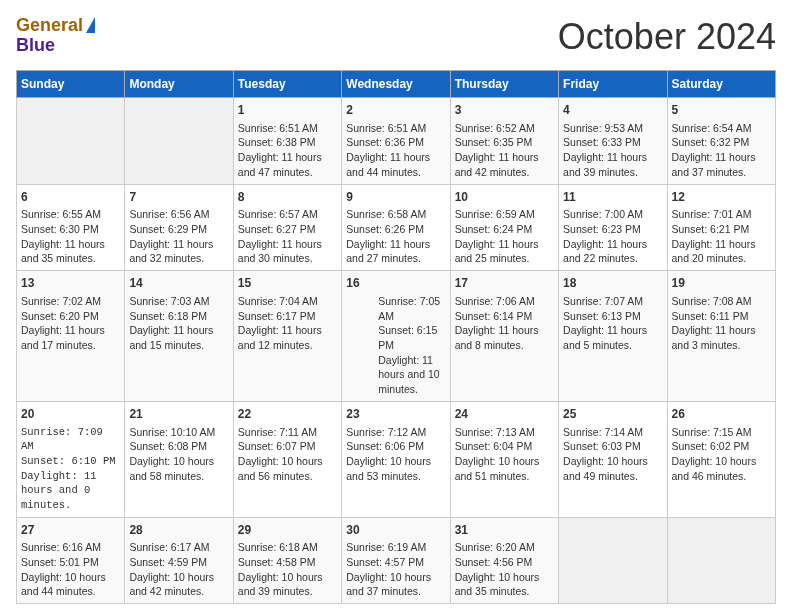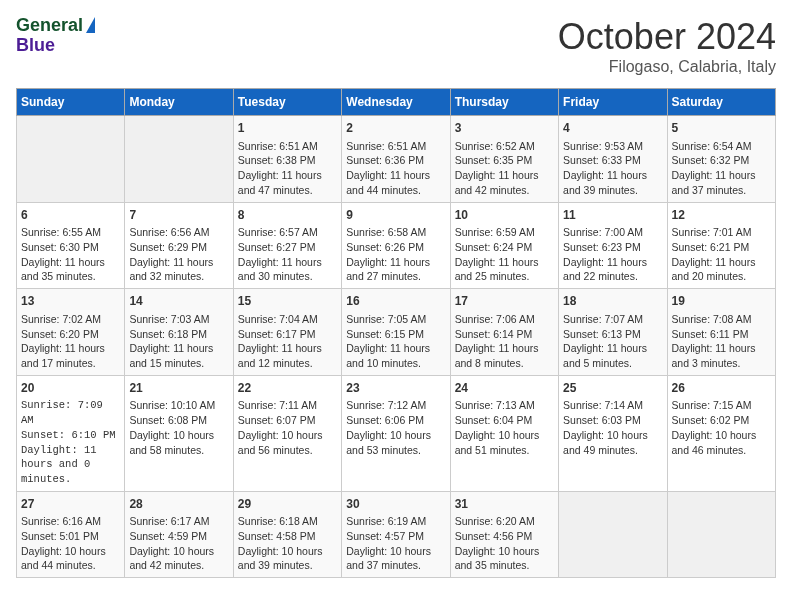--- a/index.html
+++ b/index.html
@@ -17,21 +17,21 @@
       margin-bottom: 12px;
     }
     .logo {
       display: flex;
       flex-direction: column;
       align-items: flex-start;
     }
     .logo-general {
       font-size: 18px;
       font-weight: bold;
-      color: #14532d;
+      color: #a16207;
       line-height: 1.1;
     }
     .logo-blue {
       font-size: 18px;
       font-weight: bold;
       color: #4c1d95;
       line-height: 1.1;
     }
     .logo-line {
       display: flex;
@@ -100,21 +100,20 @@
     <div class="logo-line">
       <span class="logo-general">General</span>
       <span style="display:inline-block; width:0; height:0; border-left:9px solid transparent; border-bottom:16px solid #1565c0; margin-left:3px; margin-bottom:2px;"></span>
     </div>
     <div>
       <span class="logo-blue">Blue</span>
     </div>
   </div>
   <div class="title-block">
     <div class="title-month">October 2024</div>
-    <div class="title-location">Filogaso, Calabria, Italy</div>
   </div>
 </div>
 
 <table>
   <thead>
     <tr>
     <th>Sunday</th>
         <th>Monday</th>
         <th>Tuesday</th>
         <th>Wednesday</th>
@@ -216,21 +215,21 @@
 Daylight: 11 hours and 15 minutes.</div>
         </td>
         <td>
           <span class="day-number">15</span>
           <div class="day-content" style="white-space: pre-line;">Sunrise: 7:04 AM
 Sunset: 6:17 PM
 Daylight: 11 hours and 12 minutes.</div>
         </td>
         <td>
           <span class="day-number">16</span>
-          <div class="day-content" style="white-space: pre-line;">Sunrise: 7:05 AM
+          <div class="day-content" style="white-space: pre-line; margin-left: 32px;">Sunrise: 7:05 AM
 Sunset: 6:15 PM
 Daylight: 11 hours and 10 minutes.</div>
         </td>
         <td>
           <span class="day-number">17</span>
           <div class="day-content" style="white-space: pre-line;">Sunrise: 7:06 AM
 Sunset: 6:14 PM
 Daylight: 11 hours and 8 minutes.</div>
         </td>
         <td>

